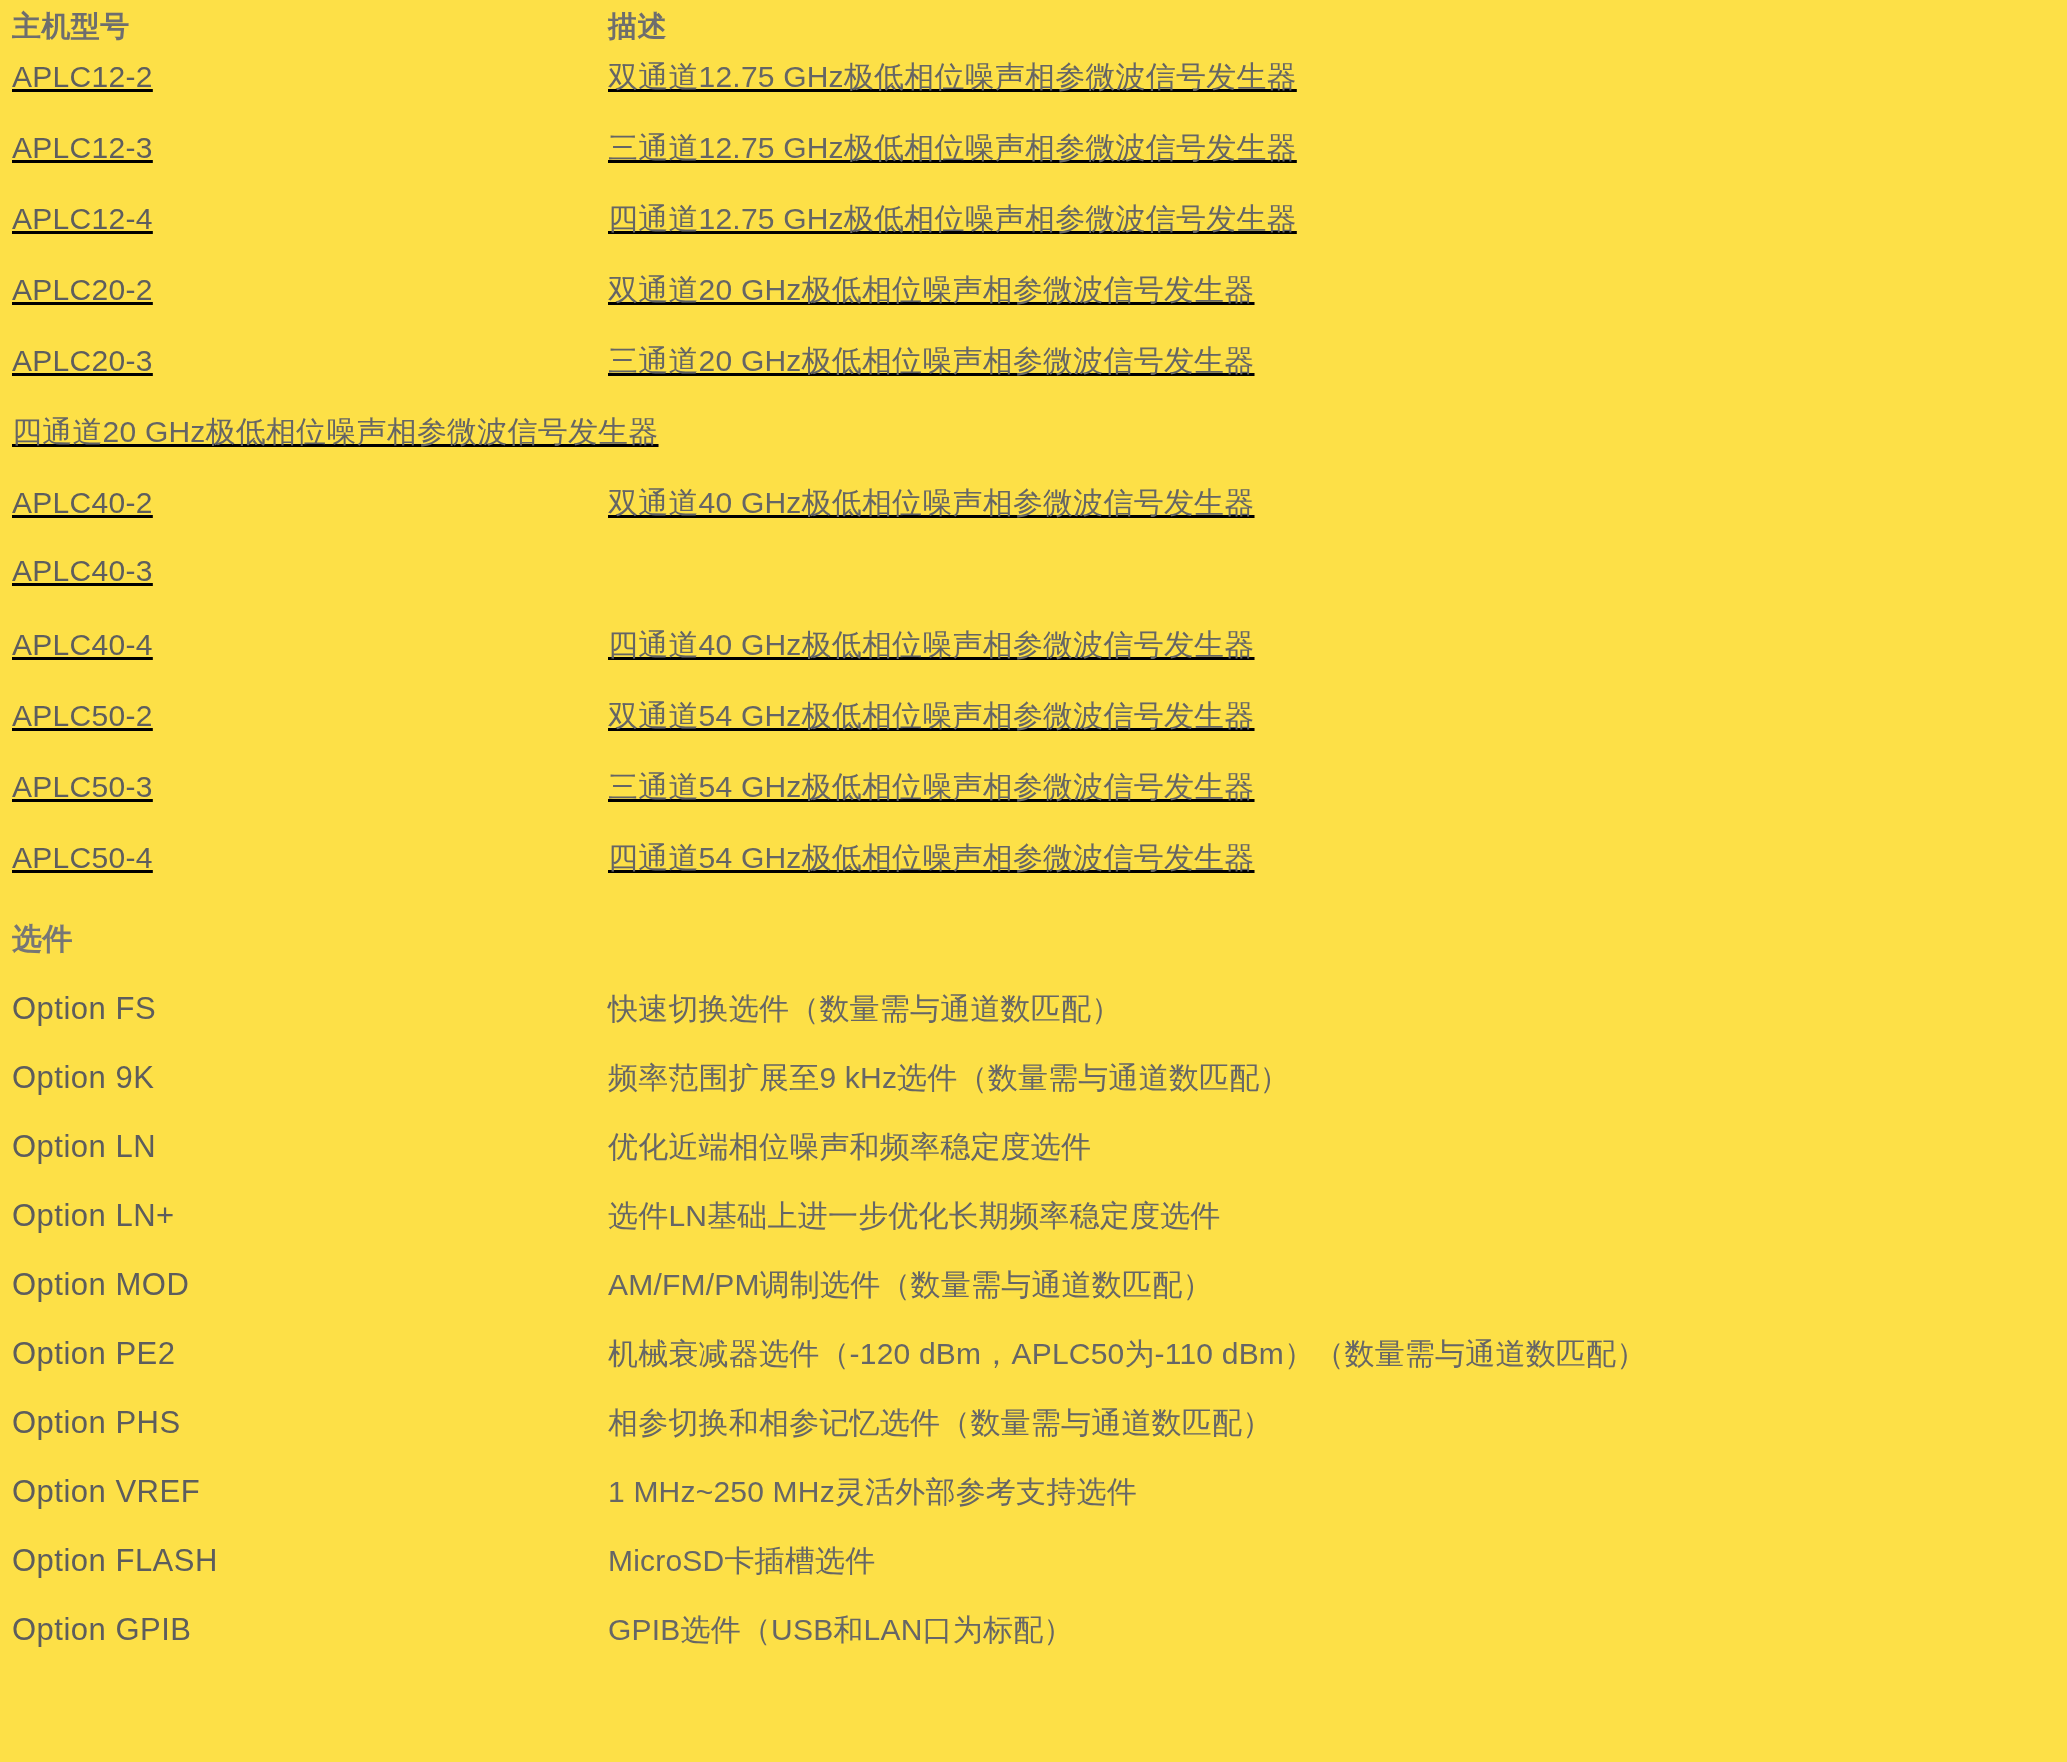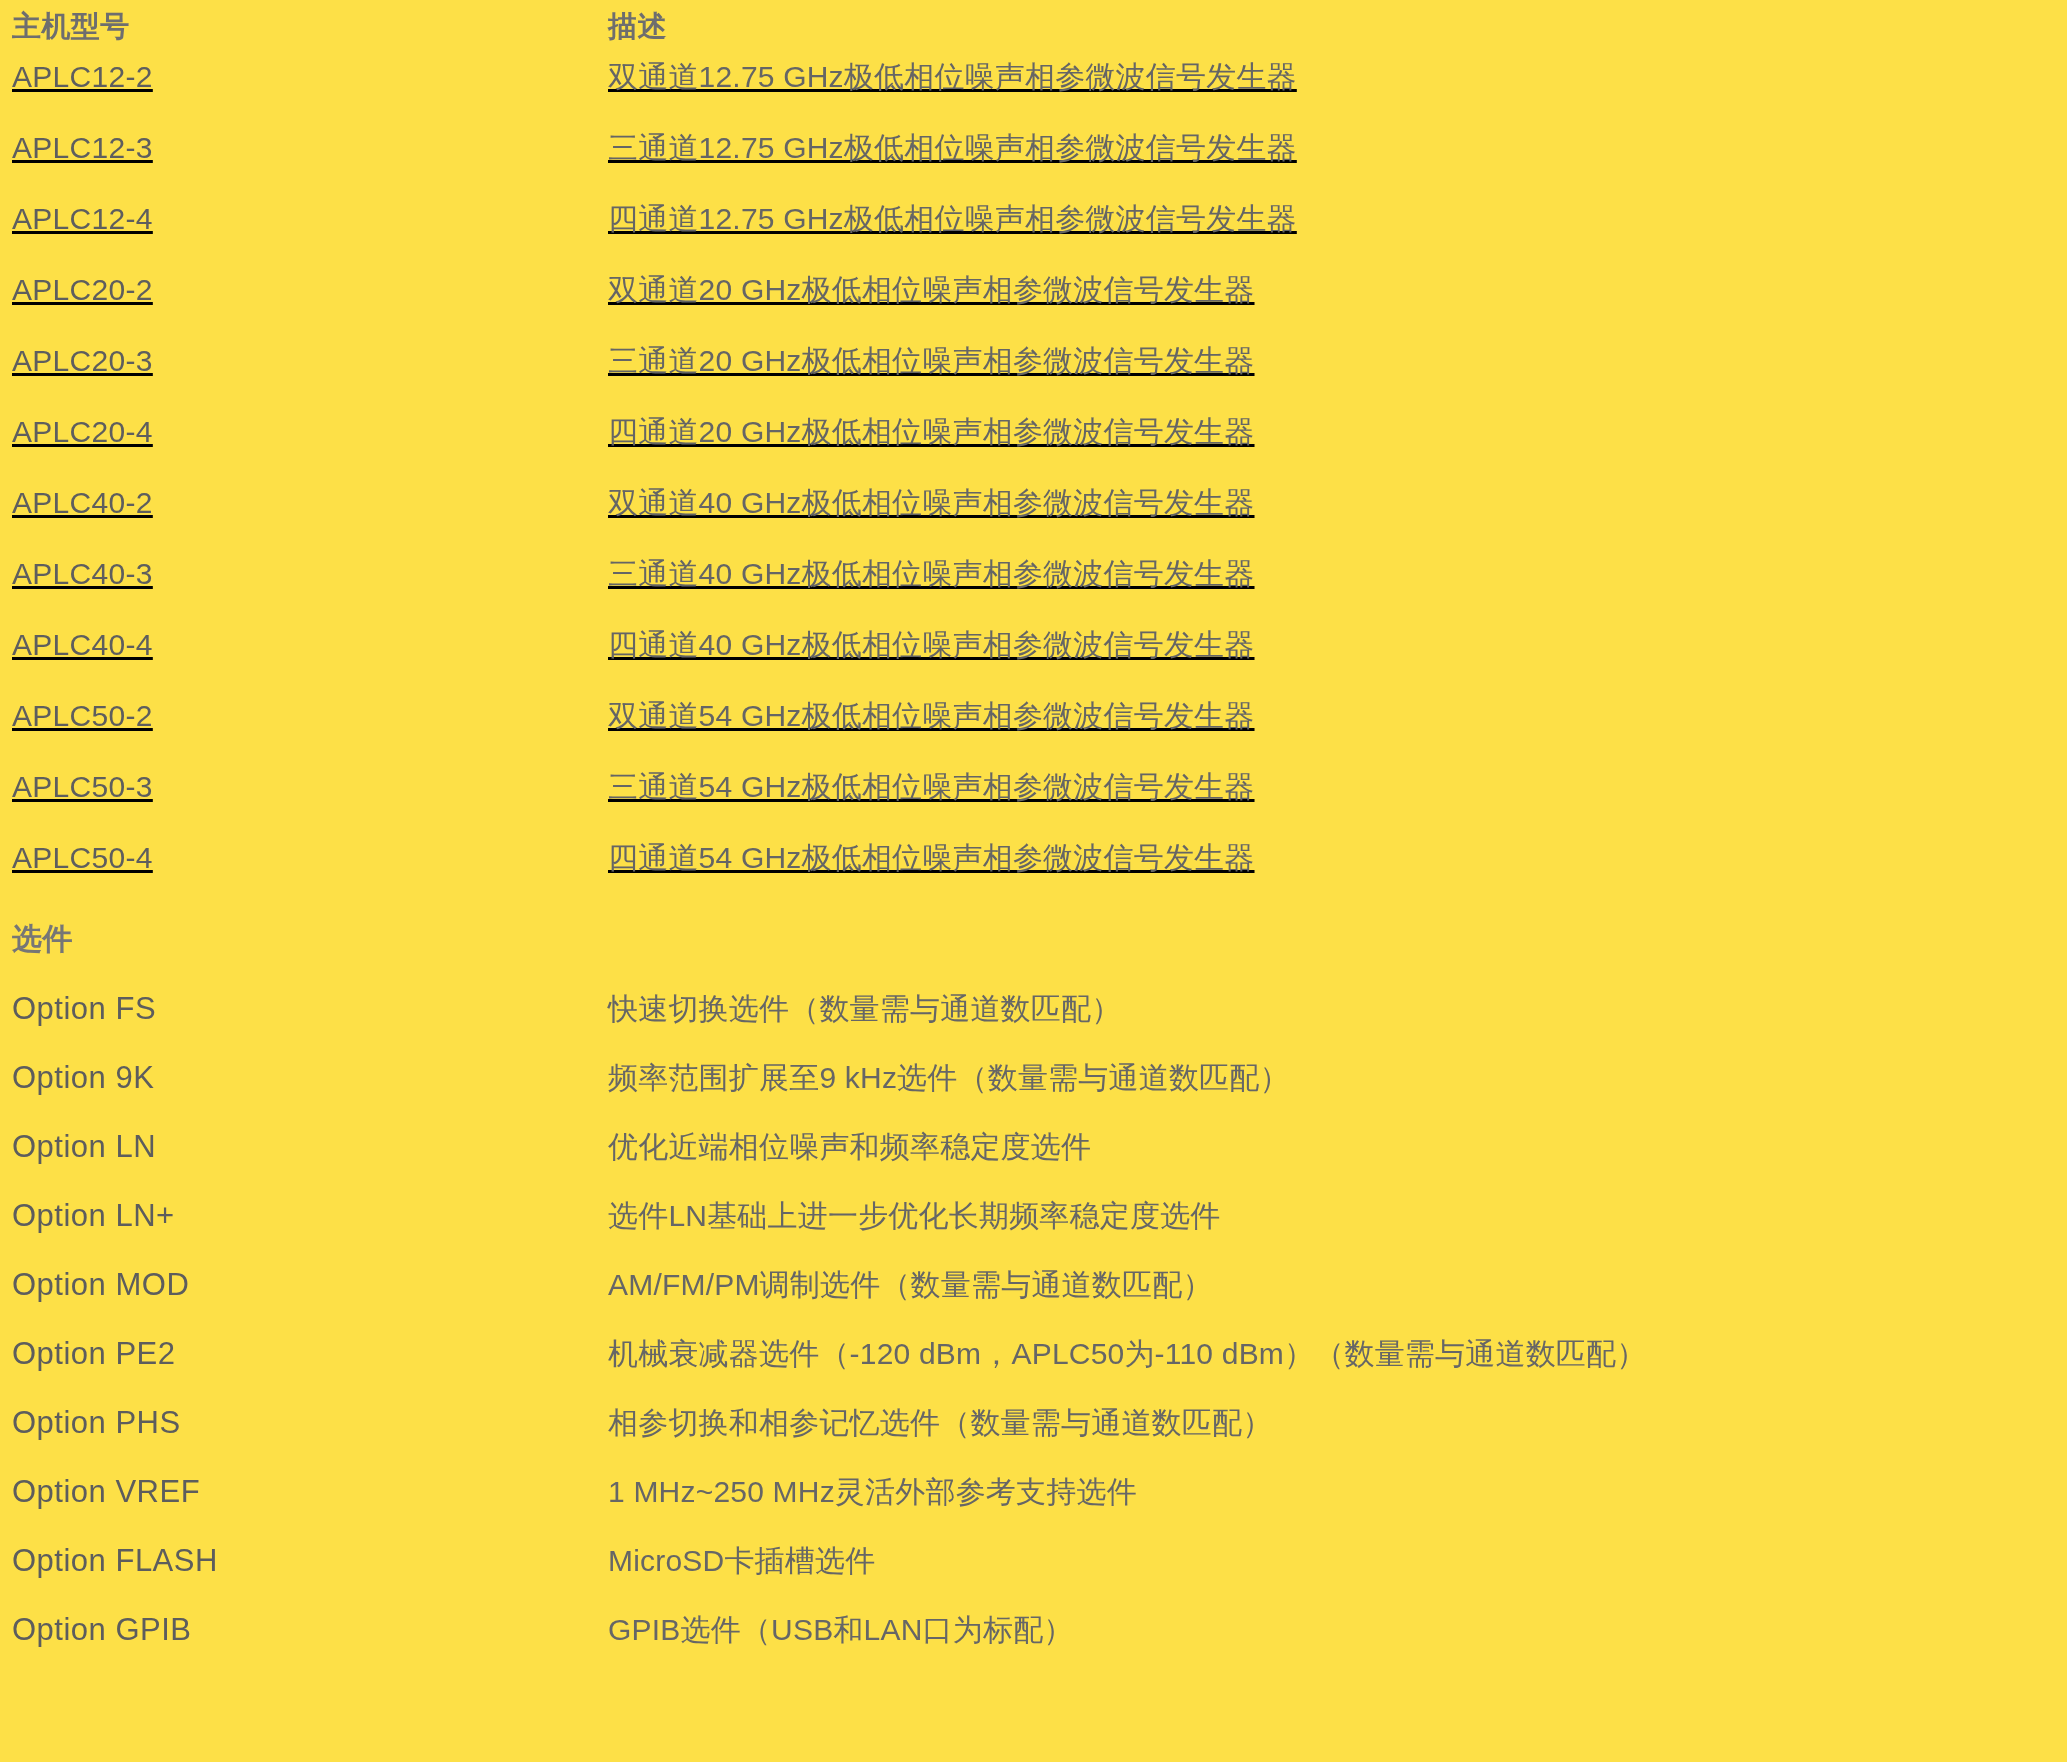--- a/index.html
+++ b/index.html
@@ -128,30 +128,28 @@
       </div>
       <div class="row data-row">
         <div class="col-model">APLC20-2</div>
         <div class="col-desc">双通道20 GHz极低相位噪声相参微波信号发生器</div>
       </div>
       <div class="row data-row">
         <div class="col-model">APLC20-3</div>
         <div class="col-desc">三通道20 GHz极低相位噪声相参微波信号发生器</div>
       </div>
       <div class="row data-row">
-        <div class="col-model">APLC20-4</div>
         <div class="col-desc">四通道20 GHz极低相位噪声相参微波信号发生器</div>
       </div>
       <div class="row data-row">
         <div class="col-model">APLC40-2</div>
         <div class="col-desc">双通道40 GHz极低相位噪声相参微波信号发生器</div>
       </div>
       <div class="row data-row">
         <div class="col-model">APLC40-3</div>
-        <div class="col-desc">三通道40 GHz极低相位噪声相参微波信号发生器</div>
       </div>
       <div class="row data-row">
         <div class="col-model">APLC40-4</div>
         <div class="col-desc">四通道40 GHz极低相位噪声相参微波信号发生器</div>
       </div>
       <div class="row data-row">
         <div class="col-model">APLC50-2</div>
         <div class="col-desc">双通道54 GHz极低相位噪声相参微波信号发生器</div>
       </div>
       <div class="row data-row">

